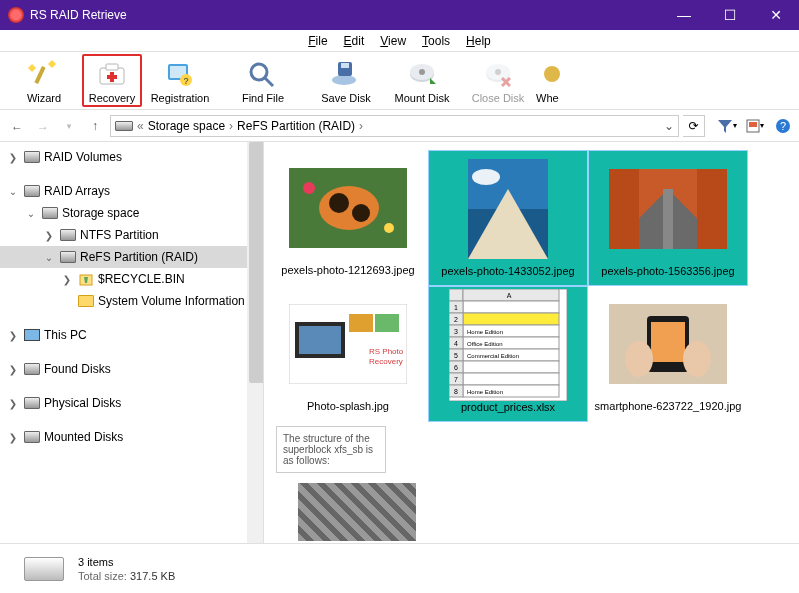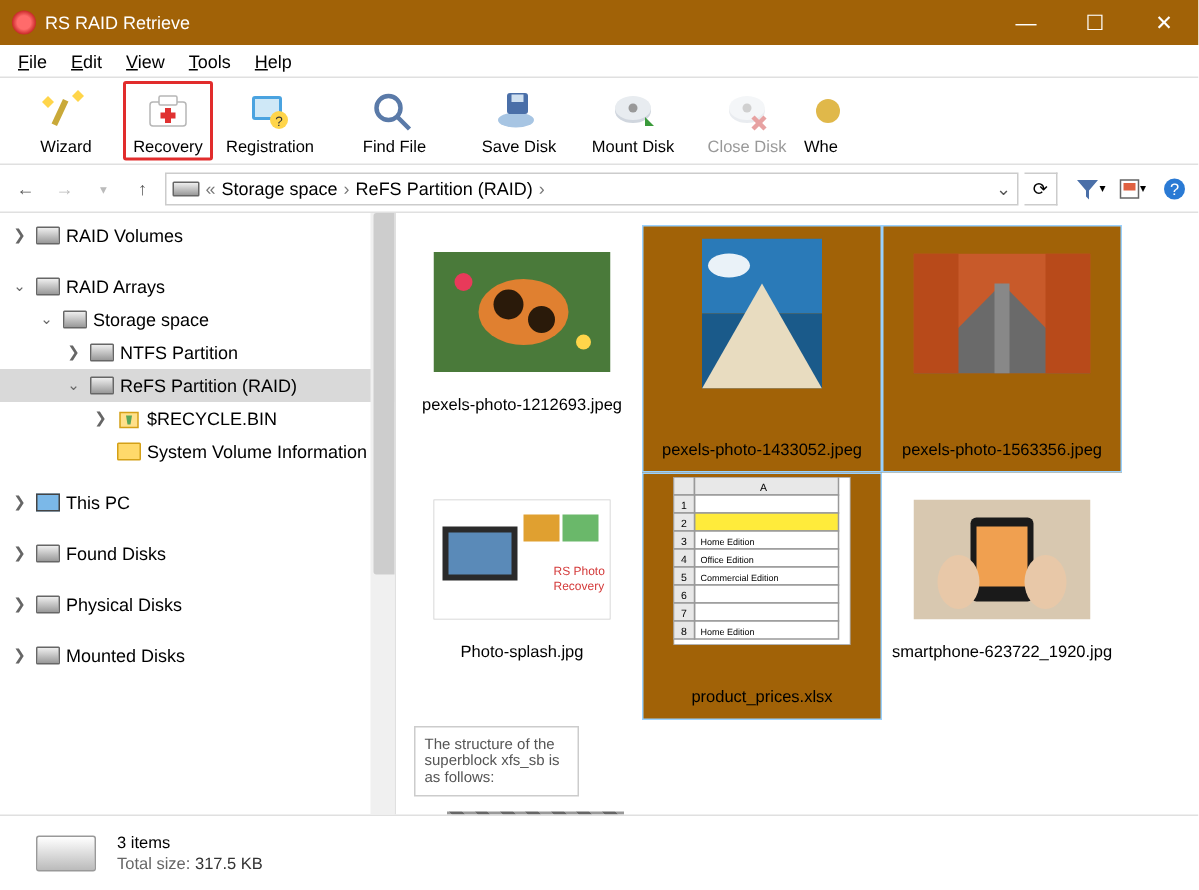--- a/index.html
+++ b/index.html
@@ -1,22 +1,22 @@
 <!DOCTYPE html>
 <html><head>
 <meta charset="utf-8">
 <style>
 * { box-sizing: border-box; margin: 0; padding: 0; font-family: "Segoe UI", Tahoma, sans-serif; }
 body { width: 799px; height: 593px; overflow: hidden; background: #fff; display: flex; flex-direction: column; font-size: 12px; }
-.titlebar { height: 30px; background: #a16207; color: #fff; display: flex; align-items: center; padding: 0 0 0 8px; }
+.titlebar { height: 30px; background: #4c1d95; color: #fff; display: flex; align-items: center; padding: 0 0 0 8px; }
 .titlebar .logo { width: 16px; height: 16px; background: radial-gradient(circle,#ff6b6b 40%,#c92a2a 70%); border-radius: 50%; margin-right: 6px; }
 .titlebar .title { font-size: 12px; }
 .titlebar .controls { margin-left: auto; display: flex; }
 .titlebar .controls div { width: 46px; height: 30px; display: flex; align-items: center; justify-content: center; font-size: 14px; }
-.menubar { height: 22px; display: flex; align-items: center; padding: 0 4px; border-bottom: 1px solid #e0e0e0; }
+.menubar { height: 22px; display: flex; align-items: center; padding: 0 4px; border-bottom: 1px solid #e0e0e0; justify-content: center; }
 .menubar span { padding: 2px 8px; font-size: 12px; }
 .menubar span u { text-decoration: underline; }
 .toolbar { height: 58px; display: flex; padding: 2px 6px; border-bottom: 1px solid #e0e0e0; overflow: hidden; }
 .tool { width: 76px; display: flex; flex-direction: column; align-items: center; justify-content: center; gap: 2px; font-size: 11px; }
 .tool.wide { width: 92px; }
 .tool .icon { width: 32px; height: 32px; display: flex; align-items: center; justify-content: center; }
 .tool.highlight { border: 2px solid #e12c2c; border-radius: 2px; width:60px;}
 .tool.disabled { color:#999; }
 .navbar { height: 32px; display: flex; align-items: center; padding: 0 6px; gap: 4px; border-bottom: 1px solid #e0e0e0; }
 .navbar .btn { width: 22px; height: 22px; display: flex; align-items: center; justify-content: center; color:#555; }
@@ -35,21 +35,21 @@
 .tree-item.l0 { padding-left: 6px; }
 .tree-item.l1 { padding-left: 24px; }
 .tree-item.l2 { padding-left: 42px; }
 .tree-item.l3 { padding-left: 60px; }
 .tree-item.selected { background: #d9d9d9; }
 .tree-scroll{position:absolute;right:0;top:0;bottom:0;width:16px;background:#f0f0f0;}
 .tree-scroll .thumb{position:absolute;top:0;left:2px;right:2px;height:60%;background:#cdcdcd;border-radius:2px;}
 .content { flex: 1; padding: 8px 4px; overflow: hidden; }
 .thumbs { display: flex; flex-wrap: wrap; gap: 0; }
 .thumb { width: 160px; display: flex; flex-direction: column; align-items: center; padding: 8px 4px; font-size: 11px; }
-.thumb.selected { background: #a16207; border: 1px solid #99d1ff; gap: 29px; }
+.thumb.selected { background: #14b8a6; border: 1px solid #99d1ff; }
 .thumb .img { width: 118px; height: 100px; display:flex;align-items:center;justify-content:center; margin-bottom: 6px; }
 .statusbar { height: 50px; border-top: 1px solid #e0e0e0; display: flex; align-items: center; padding: 4px 24px; gap: 14px; font-size: 11px; }
 .statusbar .drive-ic{width:40px;height:24px;background:linear-gradient(#fff,#bbb);border:1px solid #999;border-radius:2px;}
 .statusbar .col { display:flex;flex-direction:column;gap:2px;}
 .statusbar .lbl{color:#666;}
 .statusbar .val{color:#1a6fd6;}
 .disk-ic{width:18px;height:10px;background:linear-gradient(#eee,#999);border:1px solid #666;border-radius:1px;}
 .folder-ic{width:14px;height:11px;background:#ffd96b;border:1px solid #d4a017;border-radius:1px;}
 .pc-ic{width:14px;height:12px;border:1px solid #444;background:#7bb8e8;position:relative;}
 svg{display:block;}

